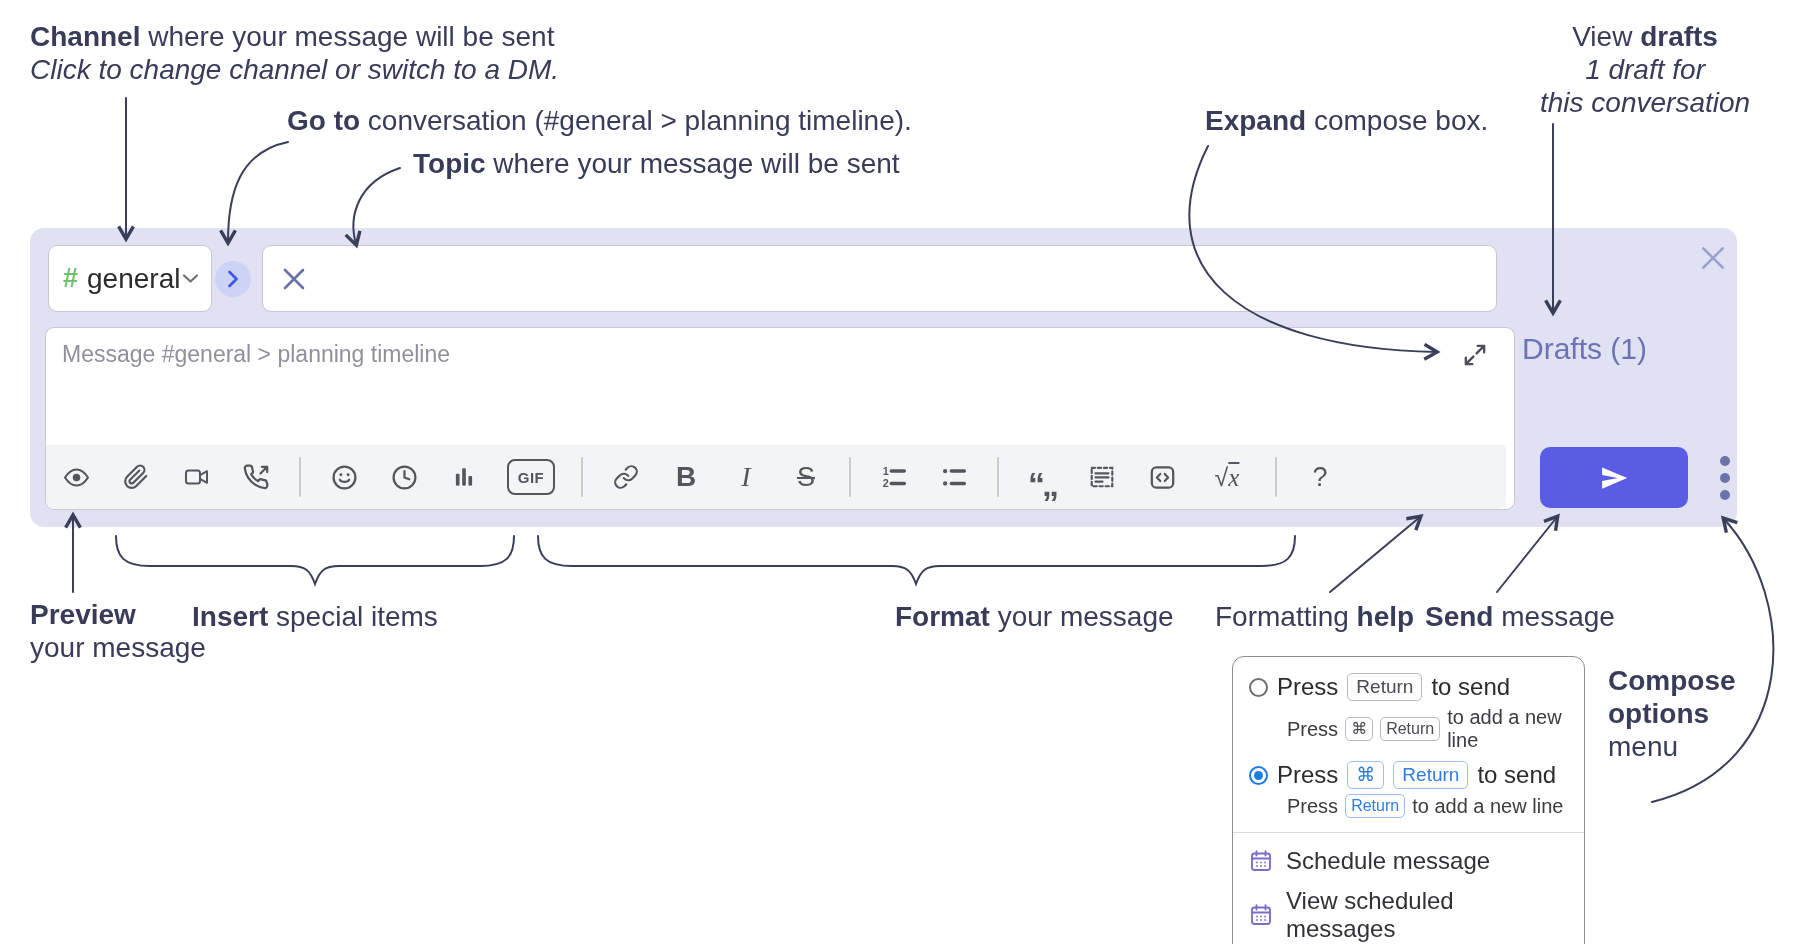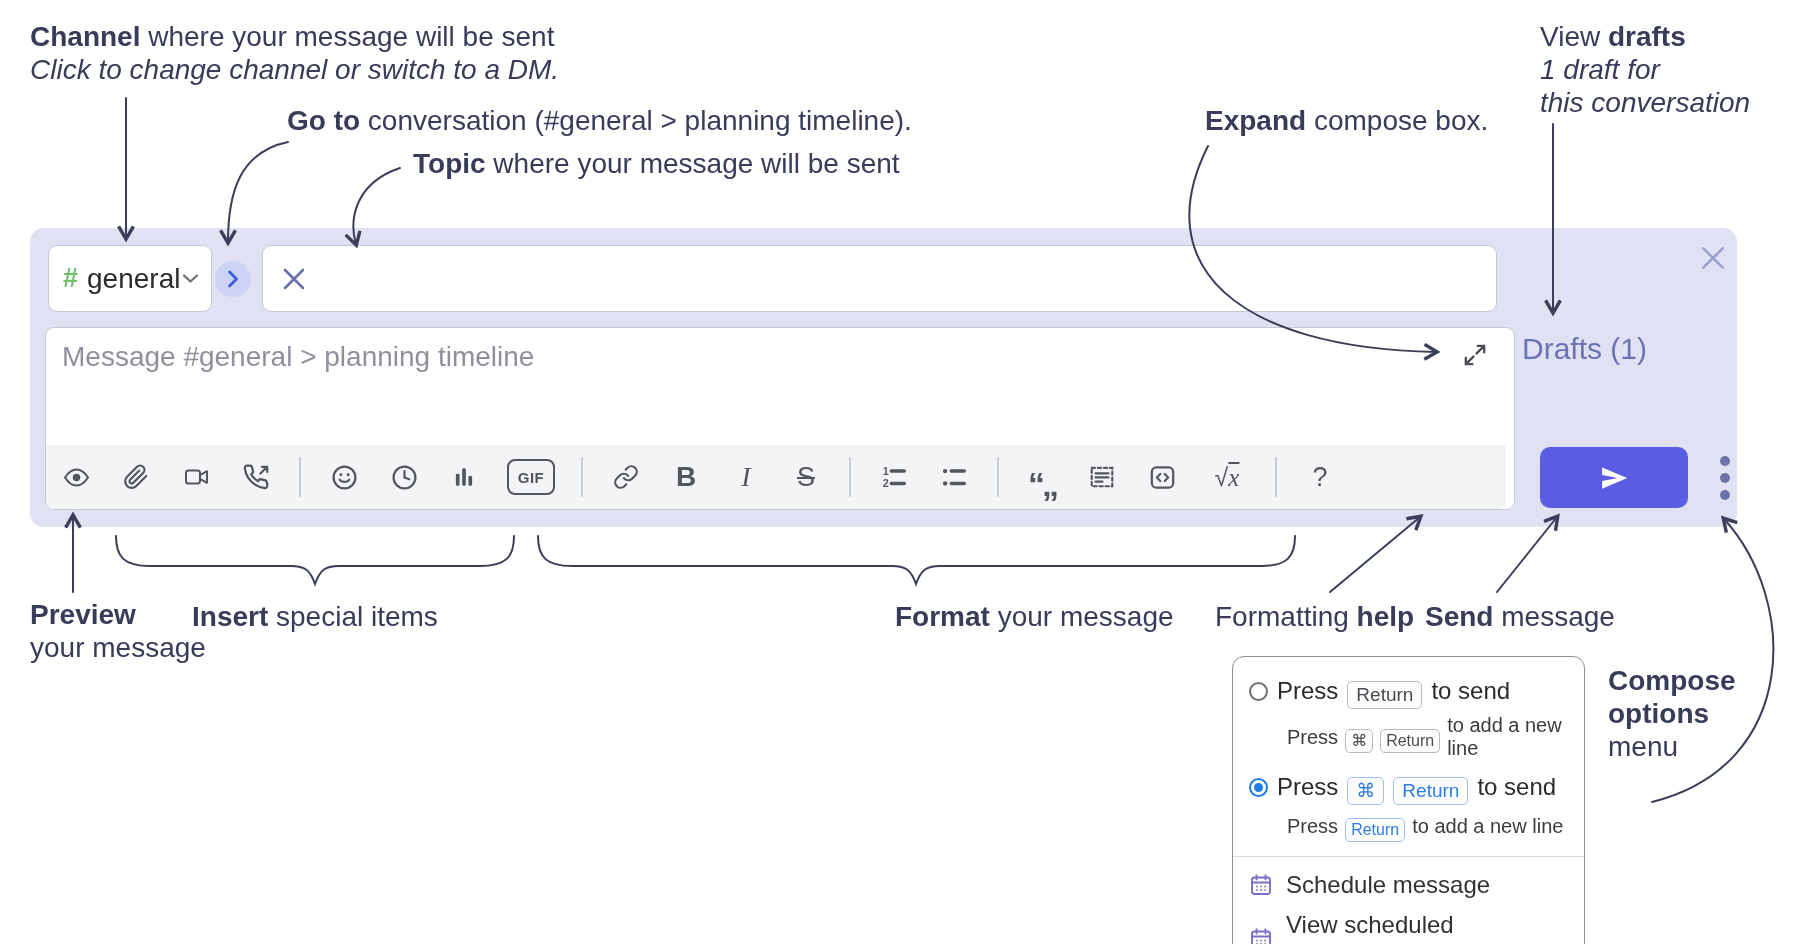--- a/index.html
+++ b/index.html
@@ -17,21 +17,21 @@
   .channel-box{left:18px;top:17px;width:164px;height:67px;display:flex;align-items:center;padding:0 12px 0 14px;cursor:pointer;}
   .hash{color:#6fbf6f;font-weight:bold;font-size:27px;margin-right:9px;}
   .channel-name{font-size:28px;color:#2b2b2e;flex:1;}
   .goto-circle{position:absolute;left:185px;top:33px;width:36px;height:36px;border-radius:50%;
     background:#ccd3f4;display:flex;align-items:center;justify-content:center;cursor:pointer;}
   .topic-box{left:232px;top:17px;width:1235px;height:67px;display:flex;align-items:center;padding:0 14px;}
   .topic-text{font-size:28px;color:#1f1f23;flex:1;}
   .iconbtn{background:none;border:none;padding:0;cursor:pointer;display:flex;align-items:center;justify-content:center;}
   .close-x{position:absolute;left:1666px;top:13px;width:34px;height:34px;}
   .msg-box{left:15px;top:99px;width:1470px;height:183px;overflow:hidden;}
-  .placeholder{position:absolute;left:16px;top:13px;font-size:28px;color:#8f909b;text-align:right;}
+  .placeholder{position:absolute;left:16px;top:13px;font-size:23px;color:#8f909b;text-align:right;}
   .expand-btn{position:absolute;right:24px;top:12px;width:30px;height:30px;}
   .toolbar{position:absolute;left:0;right:8px;bottom:0;height:64px;background:#f3f4f6;
     border-radius:0 0 8px 8px;display:flex;align-items:center;padding-left:13px;gap:26px;}
   .tbtn{background:none;border:none;padding:0;width:34px;height:42px;display:flex;align-items:center;
     justify-content:center;color:#54565e;cursor:pointer;flex:none;}
   .tdiv{width:2px;height:40px;background:#c9cbd4;border-radius:1px;flex:none;}
   .tb-b{font-size:28px;font-weight:bold;color:#54565e;}
   .tb-i{font-size:28px;font-style:italic;font-family:"Liberation Serif",serif;color:#54565e;}
   .tb-s{font-size:27px;color:#54565e;text-decoration:line-through;}
   .tb-q{font-size:34px;font-weight:bold;letter-spacing:-3px;color:#54565e;line-height:10px;padding-top:14px;}
@@ -49,21 +49,21 @@
   
   .popup{position:absolute;left:1232px;top:656px;width:353px;box-sizing:border-box;background:#fff;
     border:1.5px solid #8e8e94;border-radius:12px;padding:13px 0 6px 0;z-index:10;color:#2b2b2e;}
   .prow{display:flex;align-items:center;gap:9px;padding:3px 16px;font-size:24px;}
   .psub{display:flex;align-items:center;gap:7px;padding:2px 16px 6px 54px;font-size:20px;color:#3c3c40;}
   .radio{width:19px;height:19px;border:2px solid #6f7076;border-radius:50%;box-sizing:border-box;flex:none;
     display:flex;align-items:center;justify-content:center;cursor:pointer;}
   .radio.sel{border-color:#1e7ce8;}
   .rdot{width:9px;height:9px;border-radius:50%;background:#1e7ce8;}
   .key{display:inline-block;border:1.5px solid #b9babe;border-radius:5px;background:#fdfdfd;
-    padding:0 8px;font-size:19px;color:#4a4c52;line-height:26px;margin-top:8px;}
+    padding:0 8px;font-size:19px;color:#4a4c52;line-height:26px;}
   .key.small{font-size:16px;padding:0 5px;line-height:22px;}
   .key.blue{border-color:#9cc0f7;color:#2f7de1;}
   .pdiv{height:1px;background:#d9d9de;margin:8px 0;}
   .pitem{display:flex;align-items:center;gap:13px;padding:6px 16px;font-size:24px;color:#323236;cursor:pointer;}
   .pitem svg{flex:none;}
 </style>
 </head>
 <body>
 
 <div class="canvas">
@@ -91,21 +91,21 @@
 
   <div class="ann" style="left:30px;top:20px;">
     <b>Channel</b><span> where your message will be sent</span></div>
   <div class="ann" style="left:287px;top:104px;">
     <b>Go to</b><span> conversation (#general &gt; planning timeline).</span></div>
   <div class="ann it" style="left:30px;top:53px;">Click to change channel or switch to a DM.</div>
   <div class="ann" style="left:413px;top:147px;">
     <b>Topic</b><span> where your message will be sent</span></div>
   <div class="ann" style="left:1205px;top:104px;">
     <b>Expand</b><span> compose box.</span></div>
-  <div class="ann" style="left:1540px;top:20px;">
+  <div class="ann" style="left:1540px;top:20px;text-align:center;">
     <div><span>View </span><b>drafts</b></div>
     <div class="it">1 draft for</div>
     <div class="it">this conversation</div>
   </div>
 
   <div class="compose">
     <div class="whitebox channel-box">
       <span class="hash">#</span>
       <span class="channel-name">general</span>
       <svg width="17" height="11" viewBox="0 0 17 11">

